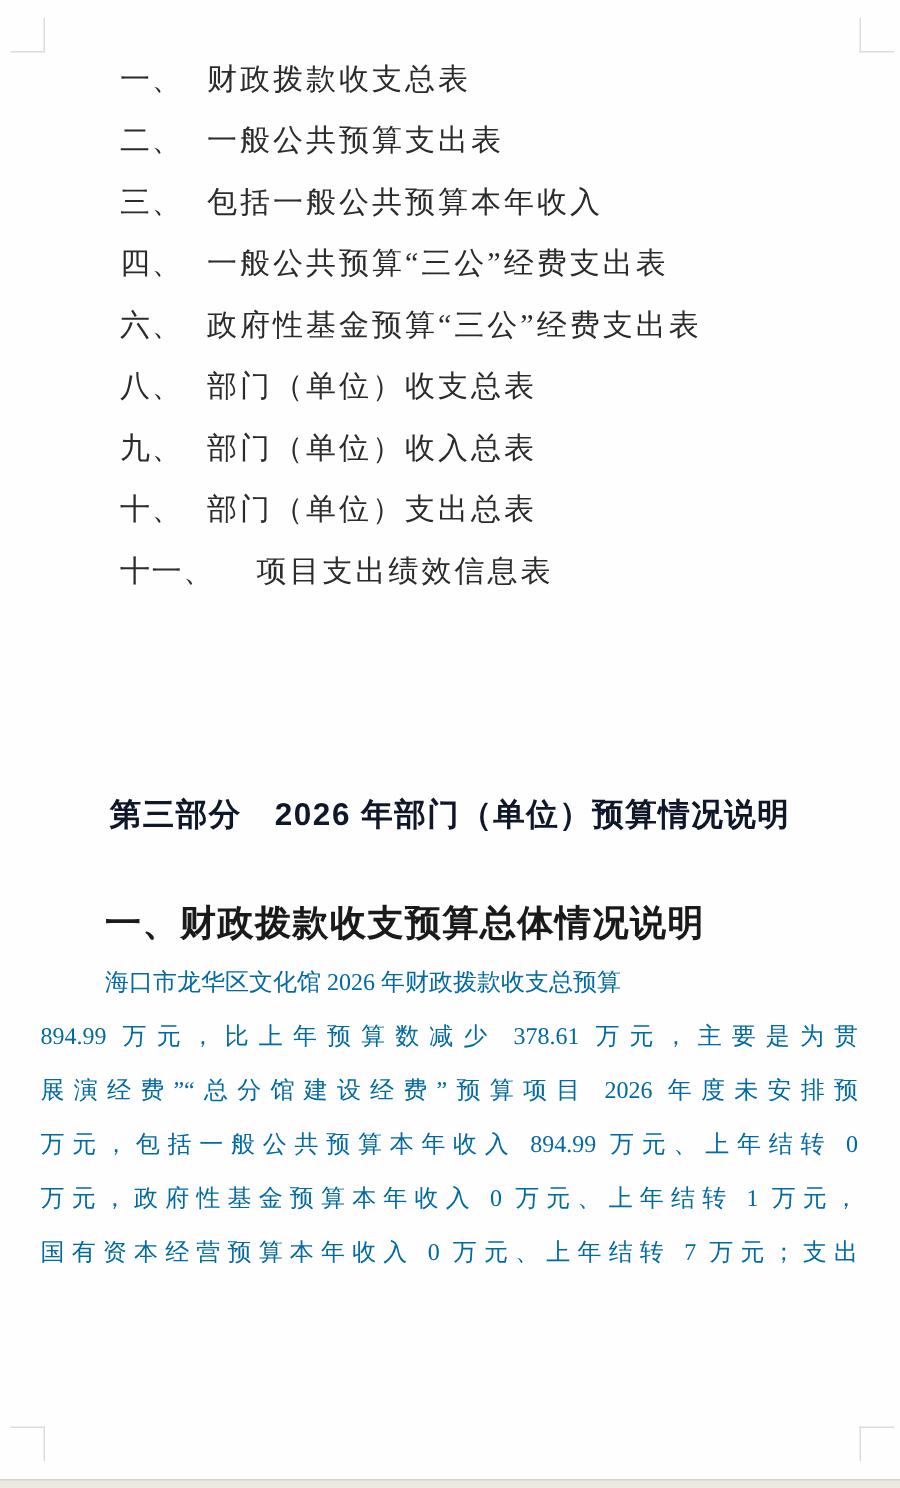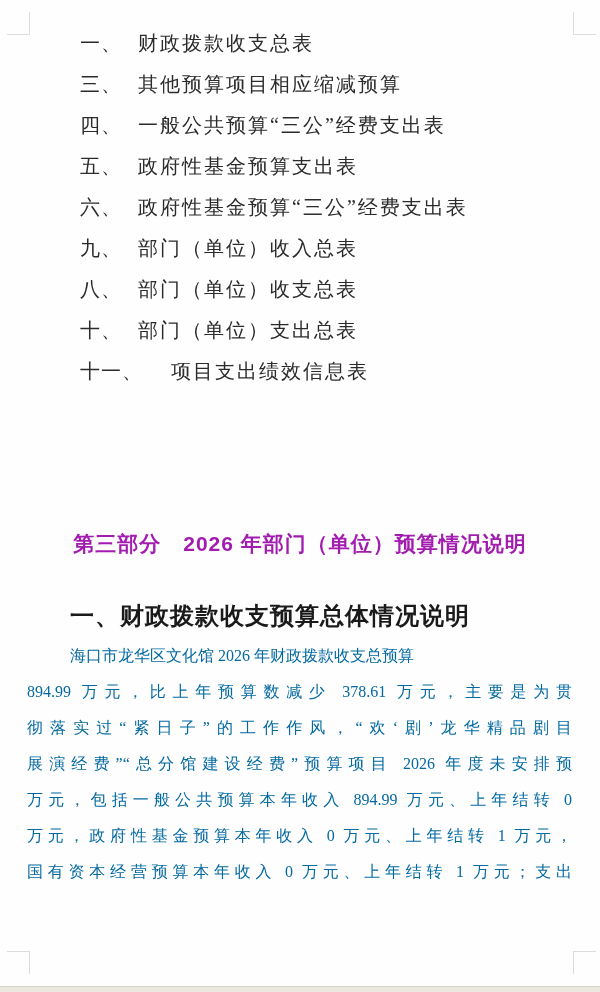--- a/index.html
+++ b/index.html
@@ -13,32 +13,32 @@
   .page { position: relative; width: 600px; height: 992px; background: #fefefe; }
 
   
   .corner-mark { position: absolute; width: 22px; height: 22px; }
   .corner-mark.tl { left: 7px;   top: 12px;  border-right: 1px solid #dcdcdc; border-bottom: 1px solid #dcdcdc; }
   .corner-mark.tr { left: 573px; top: 12px;  border-left: 1px solid #dcdcdc;  border-bottom: 1px solid #dcdcdc; }
   .corner-mark.bl { left: 7px;   top: 951px; border-right: 1px solid #dcdcdc; border-top: 1px solid #dcdcdc; }
   .corner-mark.br { left: 573px; top: 951px; border-left: 1px solid #dcdcdc;  border-top: 1px solid #dcdcdc; }
 
   
-  .toc { position: absolute; top: 23px; left: 80px; right: 20px; }
+  .toc { position: absolute; top: 33px; left: 80px; right: 20px; }
   .toc-item { height: 41px; line-height: 41px; font-size: 20px; color: #2b2b2b; white-space: nowrap; }
   .toc-num { display: inline-block; min-width: 58px; letter-spacing: 1px; }
   .toc-title { letter-spacing: 2px; }
   .toc-item:last-child .toc-title { margin-left: 28px; }
 
   
   .part-heading {
     position: absolute; top: 529px; left: 0; width: 100%;
     text-align: center;
     font-family: "Liberation Sans", "DejaVu Sans", sans-serif;
-    font-weight: bold; font-size: 21px; color: #a21caf;
+    font-weight: bold; font-size: 21px; color: #0f172a;
     letter-spacing: 1px; line-height: 30px;
   }
 
   
   .section-heading {
     position: absolute; top: 602px; left: 70px;
     font-family: "Liberation Sans", "DejaVu Sans", sans-serif;
     font-weight: bold; font-size: 24px; color: #1a1a1a;
     letter-spacing: 1px; line-height: 28px; white-space: nowrap;
   }
@@ -67,54 +67,53 @@
   <div class="corner-mark tl"></div>
   <div class="corner-mark tr"></div>
   <div class="corner-mark bl"></div>
   <div class="corner-mark br"></div>
 
   <div class="toc">
     <div class="toc-item">
       <span class="toc-num">一、</span><span class="toc-title">财政拨款收支总表</span>
     </div>
     <div class="toc-item">
-      <span class="toc-num">三、</span><span class="toc-title">其他预算项目相应缩减预算</span>
+      <span class="toc-num">二、</span><span class="toc-title">一般公共预算支出表</span>
+    </div>
+    <div class="toc-item">
+      <span class="toc-num">三、</span><span class="toc-title">包括一般公共预算本年收入</span>
     </div>
     <div class="toc-item">
       <span class="toc-num">四、</span><span class="toc-title">一般公共预算“三公”经费支出表</span>
     </div>
     <div class="toc-item">
-      <span class="toc-num">五、</span><span class="toc-title">政府性基金预算支出表</span>
-    </div>
-    <div class="toc-item">
       <span class="toc-num">六、</span><span class="toc-title">政府性基金预算“三公”经费支出表</span>
     </div>
     <div class="toc-item">
-      <span class="toc-num">九、</span><span class="toc-title">部门（单位）收入总表</span>
+      <span class="toc-num">八、</span><span class="toc-title">部门（单位）收支总表</span>
     </div>
     <div class="toc-item">
-      <span class="toc-num">八、</span><span class="toc-title">部门（单位）收支总表</span>
+      <span class="toc-num">九、</span><span class="toc-title">部门（单位）收入总表</span>
     </div>
     <div class="toc-item">
       <span class="toc-num">十、</span><span class="toc-title">部门（单位）支出总表</span>
     </div>
     <div class="toc-item">
       <span class="toc-num">十一、</span><span class="toc-title">项目支出绩效信息表</span>
     </div>
   </div>
 
   <div class="part-heading">第三部分　2026 年部门（单位）预算情况说明</div>
 
   <div class="section-heading">一、财政拨款收支预算总体情况说明</div>
 
   <div class="paragraph">
     <div class="para-line first">海口市龙华区文化馆 2026 年财政拨款收支总预算</div>
     <div class="para-line">894.99 万元，比上年预算数减少 378.61 万元，主要是为贯</div>
-    <div class="para-line">彻落实过“紧日子”的工作作风，“欢‘剧’龙华精品剧目</div>
     <div class="para-line">展演经费”“总分馆建设经费”预算项目 2026 年度未安排预</div>
     <div class="para-line">万元，包括一般公共预算本年收入 894.99 万元、上年结转 0</div>
     <div class="para-line">万元，政府性基金预算本年收入 0 万元、上年结转 1 万元，</div>
-    <div class="para-line">国有资本经营预算本年收入 0 万元、上年结转 1 万元；支出</div>
+    <div class="para-line">国有资本经营预算本年收入 0 万元、上年结转 7 万元；支出</div>
   </div>
 
   <div class="bottom-edge"></div>
 
 </div>
 
 </body></html>

